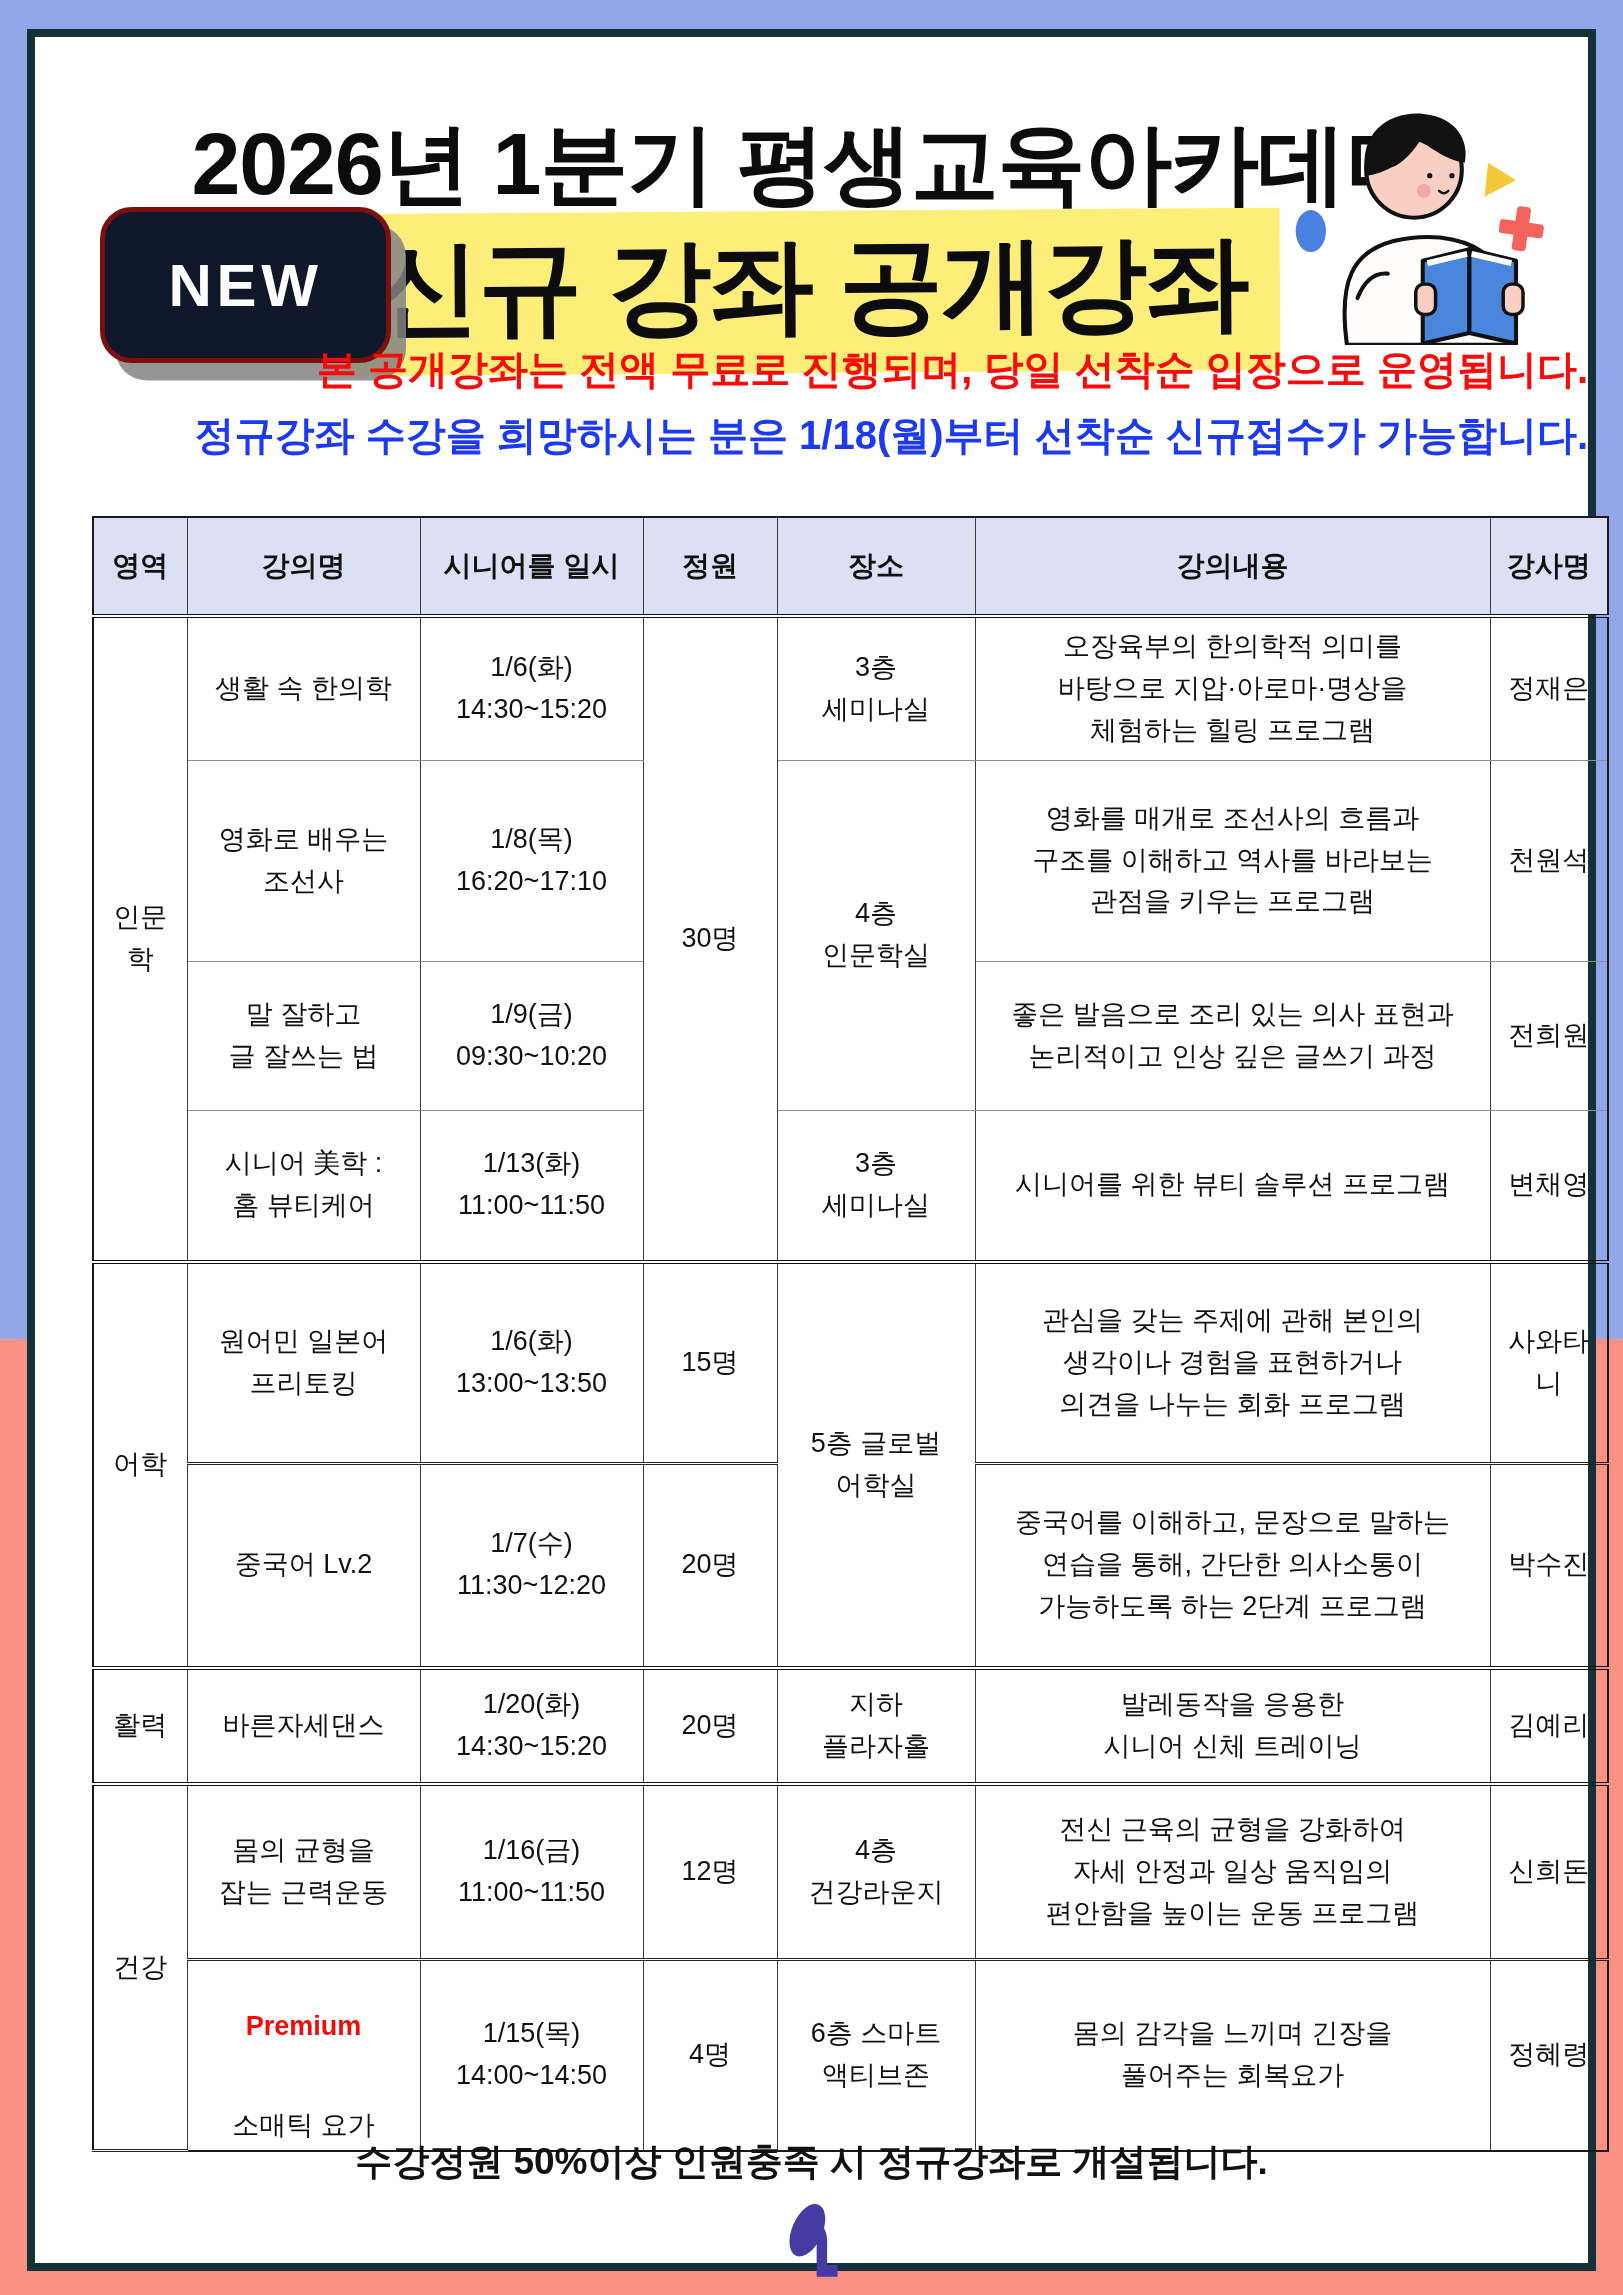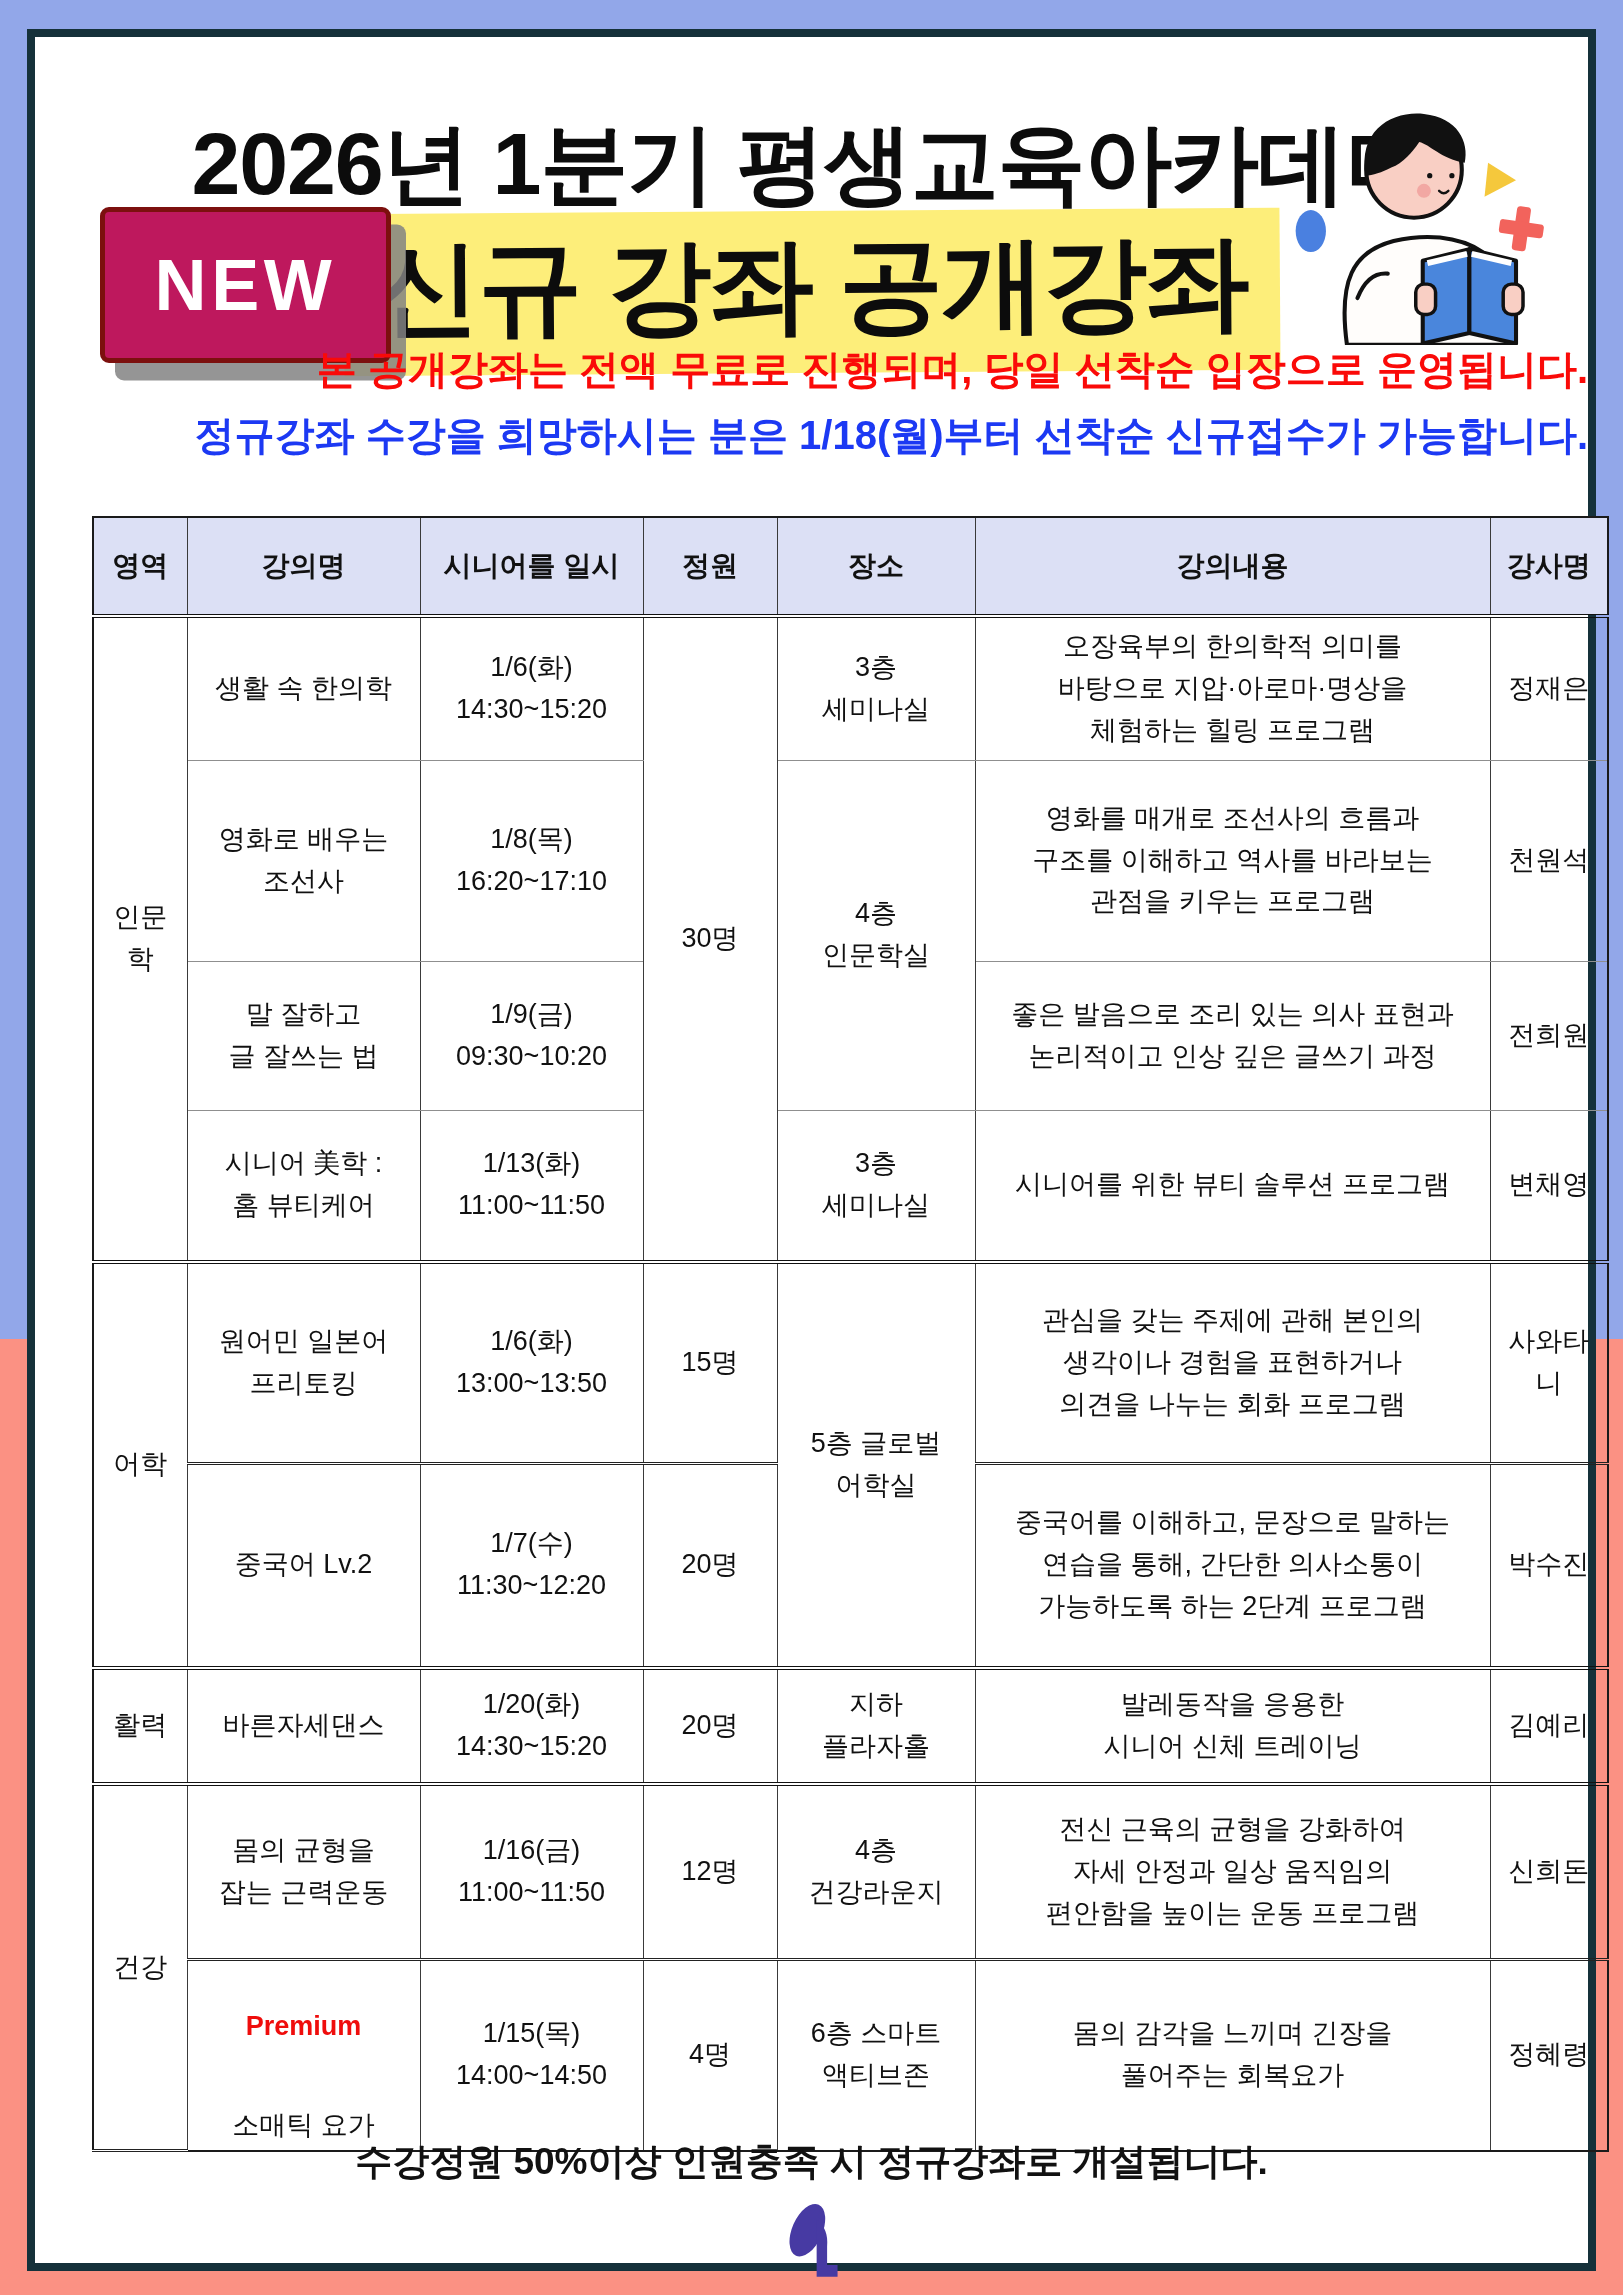--- a/index.html
+++ b/index.html
@@ -18,24 +18,24 @@
     font-size:88px;font-weight:800;letter-spacing:-1.2px;color:#0c0c0c;white-space:nowrap;
   }
   .title2-wrap{position:absolute;left:0;top:174px;width:100%;text-align:center;}
   .title2{
     display:inline-block;background:#fdee7a;transform:rotate(-.4deg);
     padding:5.8px 32px 16.3px 32px;font-size:104px;font-weight:800;letter-spacing:-1.8px;
     color:#0c0c0c;white-space:nowrap;
   }
   .new-badge{
     position:absolute;left:65px;top:170px;width:291px;height:156px;
-    background:#be185d;border:5.3px solid #7c100e;border-radius:9px;
+    background:#0f172a;border:5.3px solid #7c100e;border-radius:32px;
     box-shadow:15px 17.5px 0 rgba(130,130,130,.85);
     display:flex;align-items:center;justify-content:center;
-    color:#fff;font-size:72px;font-weight:800;letter-spacing:4.7px;box-sizing:border-box;
+    color:#fff;font-size:60px;font-weight:800;letter-spacing:4.7px;box-sizing:border-box;
   }
   .notice{position:absolute;left:0;width:100%;text-align:right;font-weight:700;font-size:40px;white-space:nowrap;}
   .notice.red{top:305px;color:#fa0a08;}
   .notice.blue{top:371px;color:#1c39f3;}
   .illustration{position:absolute;right:37px;top:51px;width:274px;height:257px;}
   
   table.course{
     position:absolute;left:57px;top:479px;width:1515px;
     border-collapse:collapse;table-layout:fixed;
     border:2.3px solid #1a1a1a;

